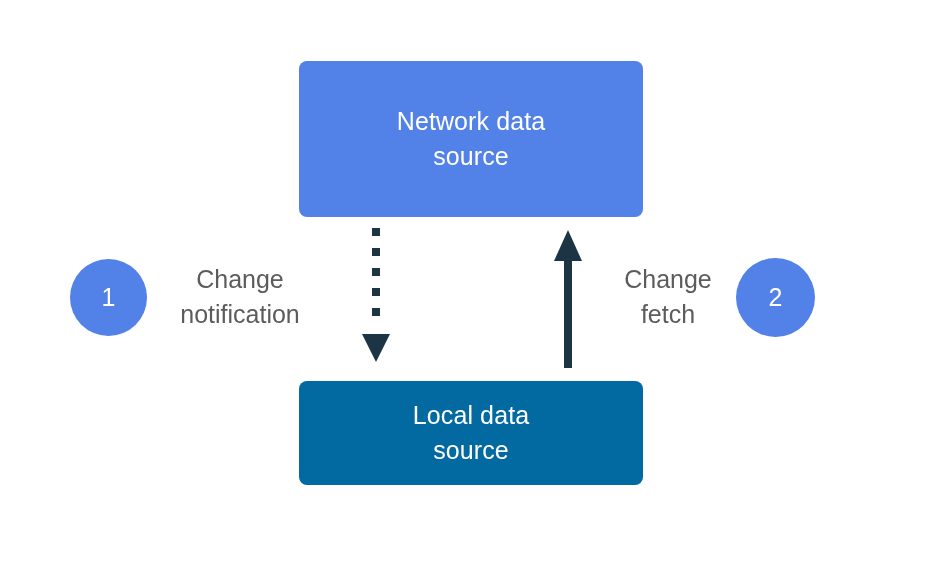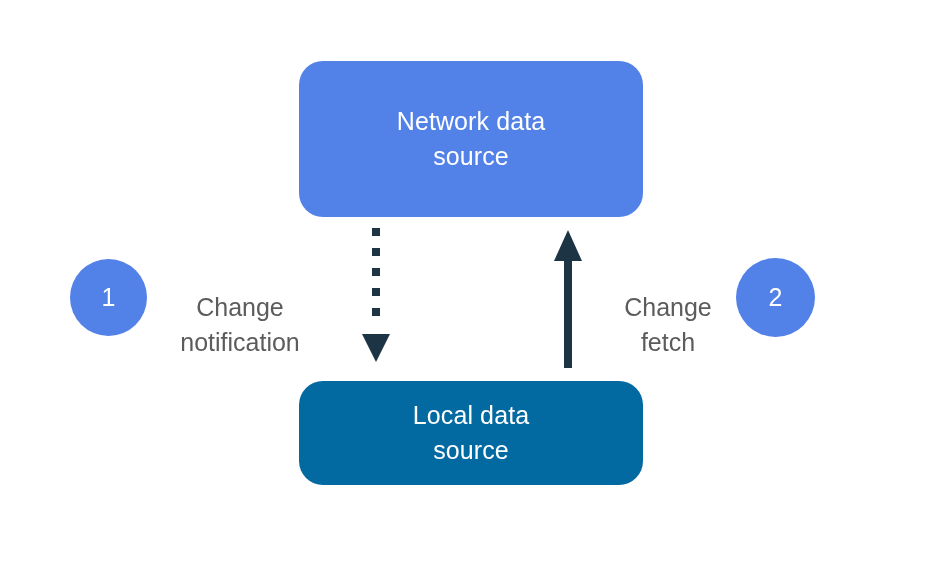--- a/index.html
+++ b/index.html
@@ -15,21 +15,21 @@
     position: relative;
     width: 946px;
     height: 580px;
     background: #ffffff;
     overflow: hidden;
   }
 
   
   .node-box {
     position: absolute;
-    border-radius: 24px;
+    border-radius: 8px;
     display: flex;
     align-items: center;
     justify-content: center;
     text-align: center;
     color: #ffffff;
     font-size: 25px;
     line-height: 1.42;
     letter-spacing: 0.1px;
     box-sizing: border-box;
     padding: 0 18px;
@@ -97,21 +97,20 @@
   }
 
   
   .edge-label {
     position: absolute;
     color: #5c5c5c;
     font-size: 25px;
     line-height: 1.38;
     text-align: center;
     white-space: pre-line;
-    margin-top: 28px;
   }
   #label-notification {
     left: 152px;
     top: 262px;
     width: 176px;
   }
   #label-fetch {
     left: 598px;
     top: 262px;
     width: 140px;

